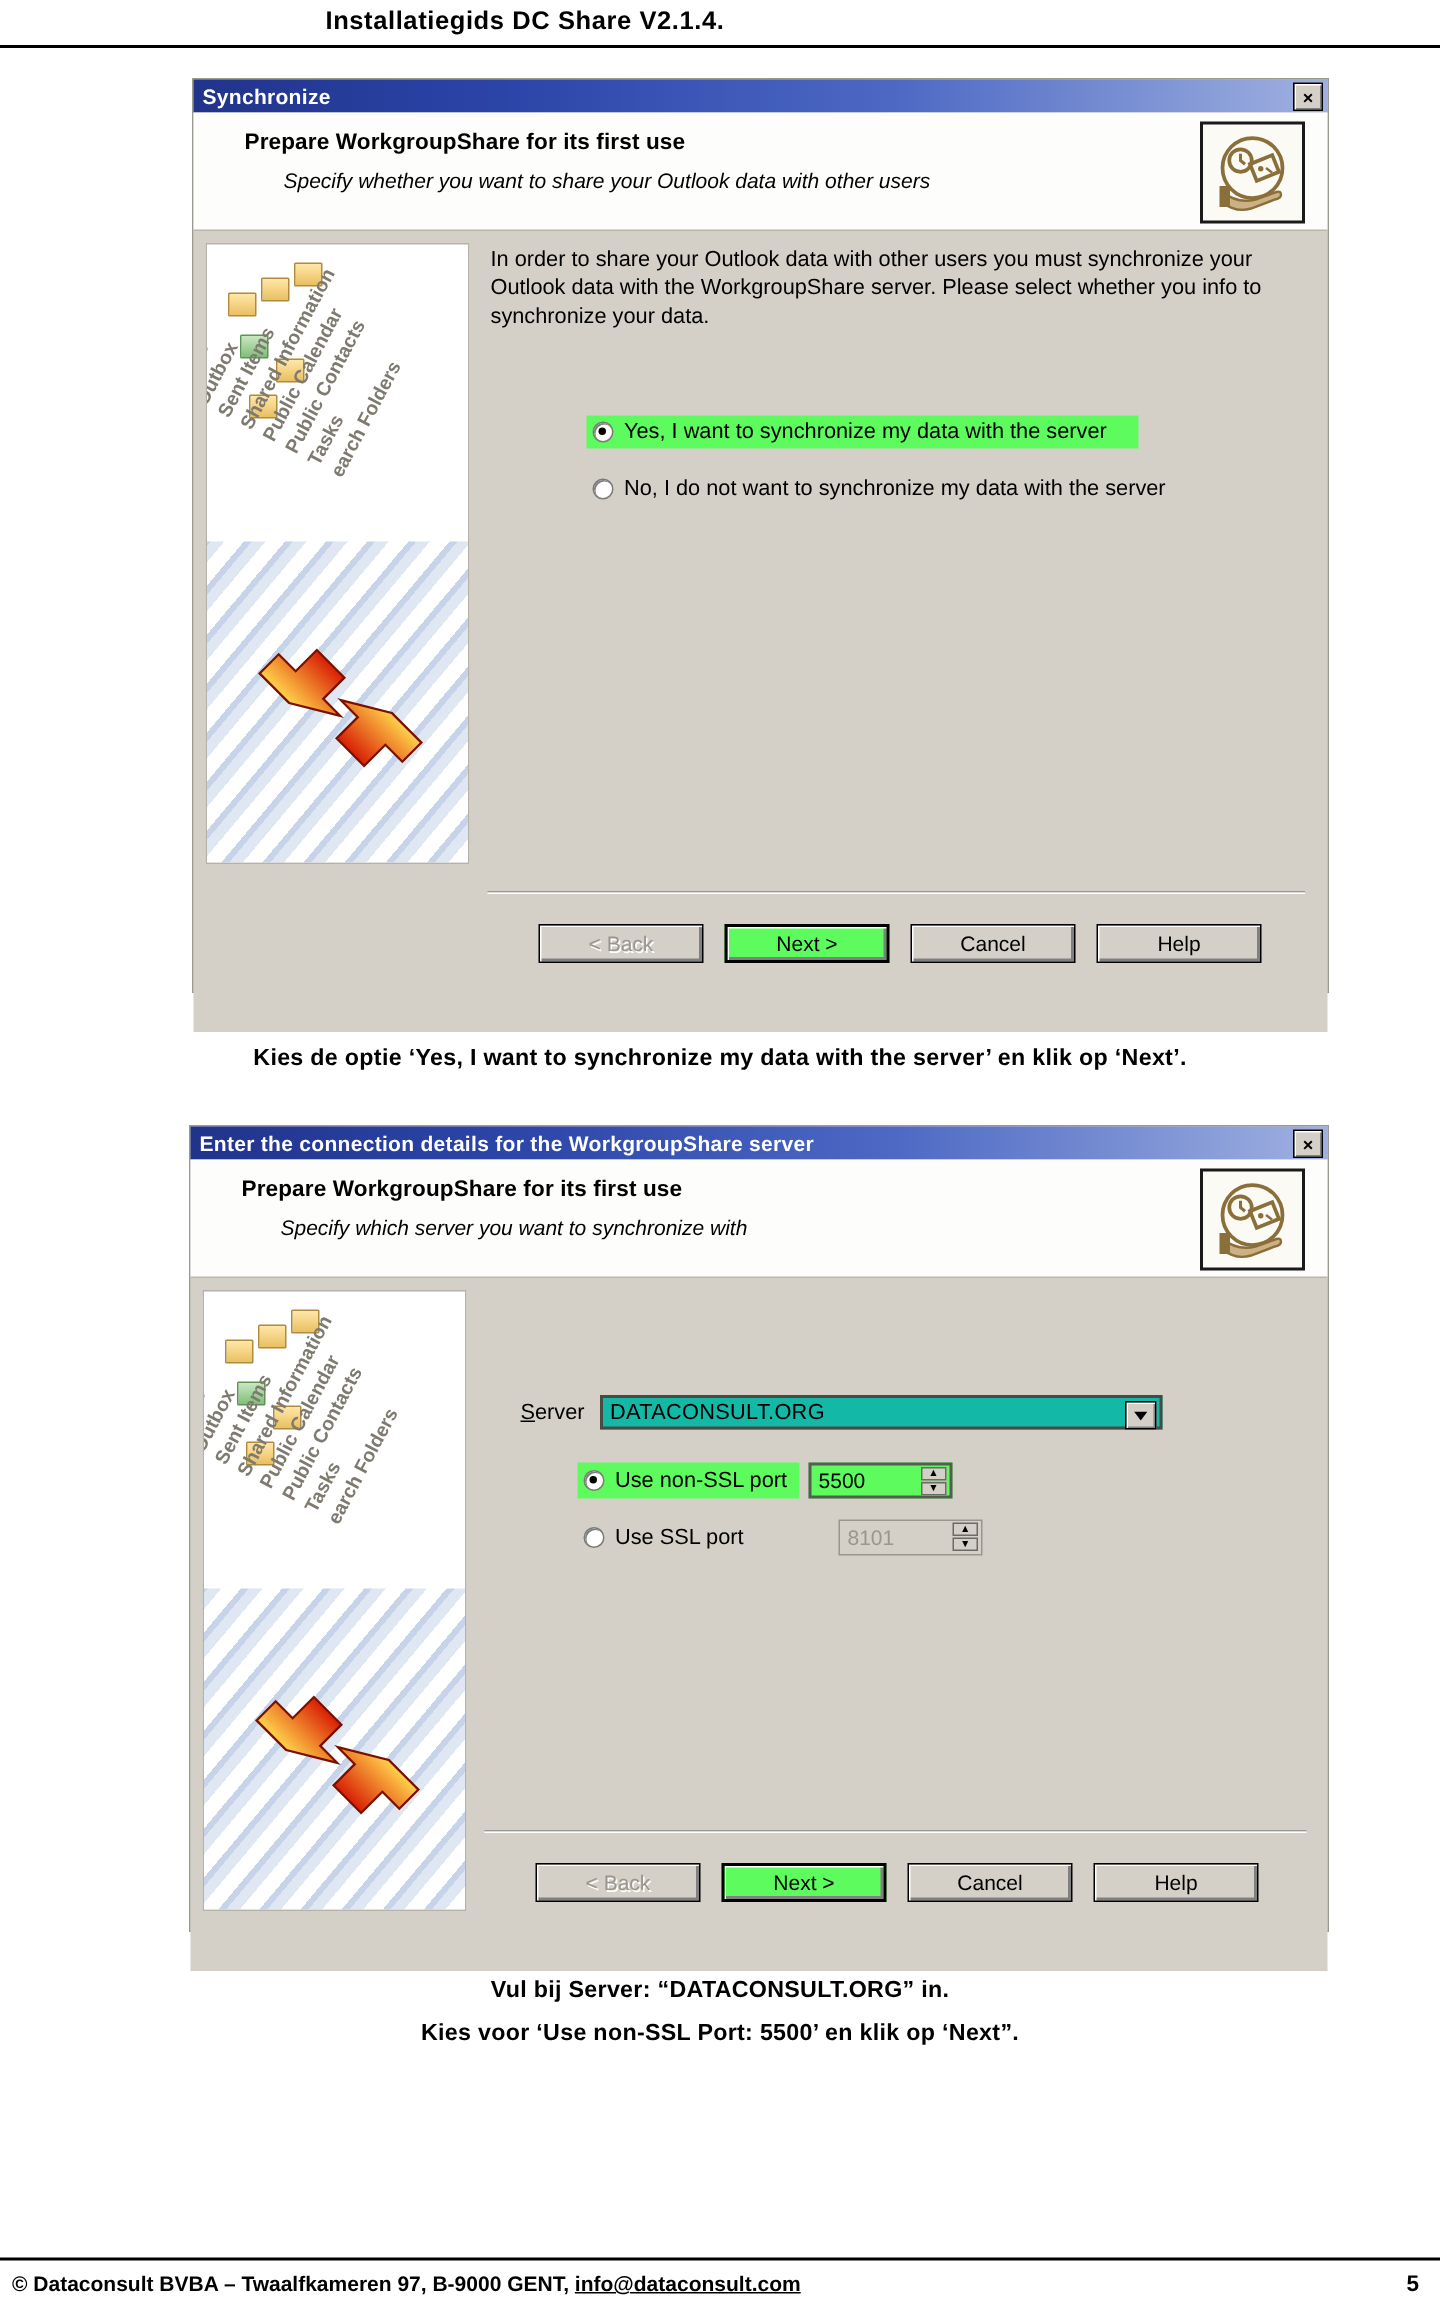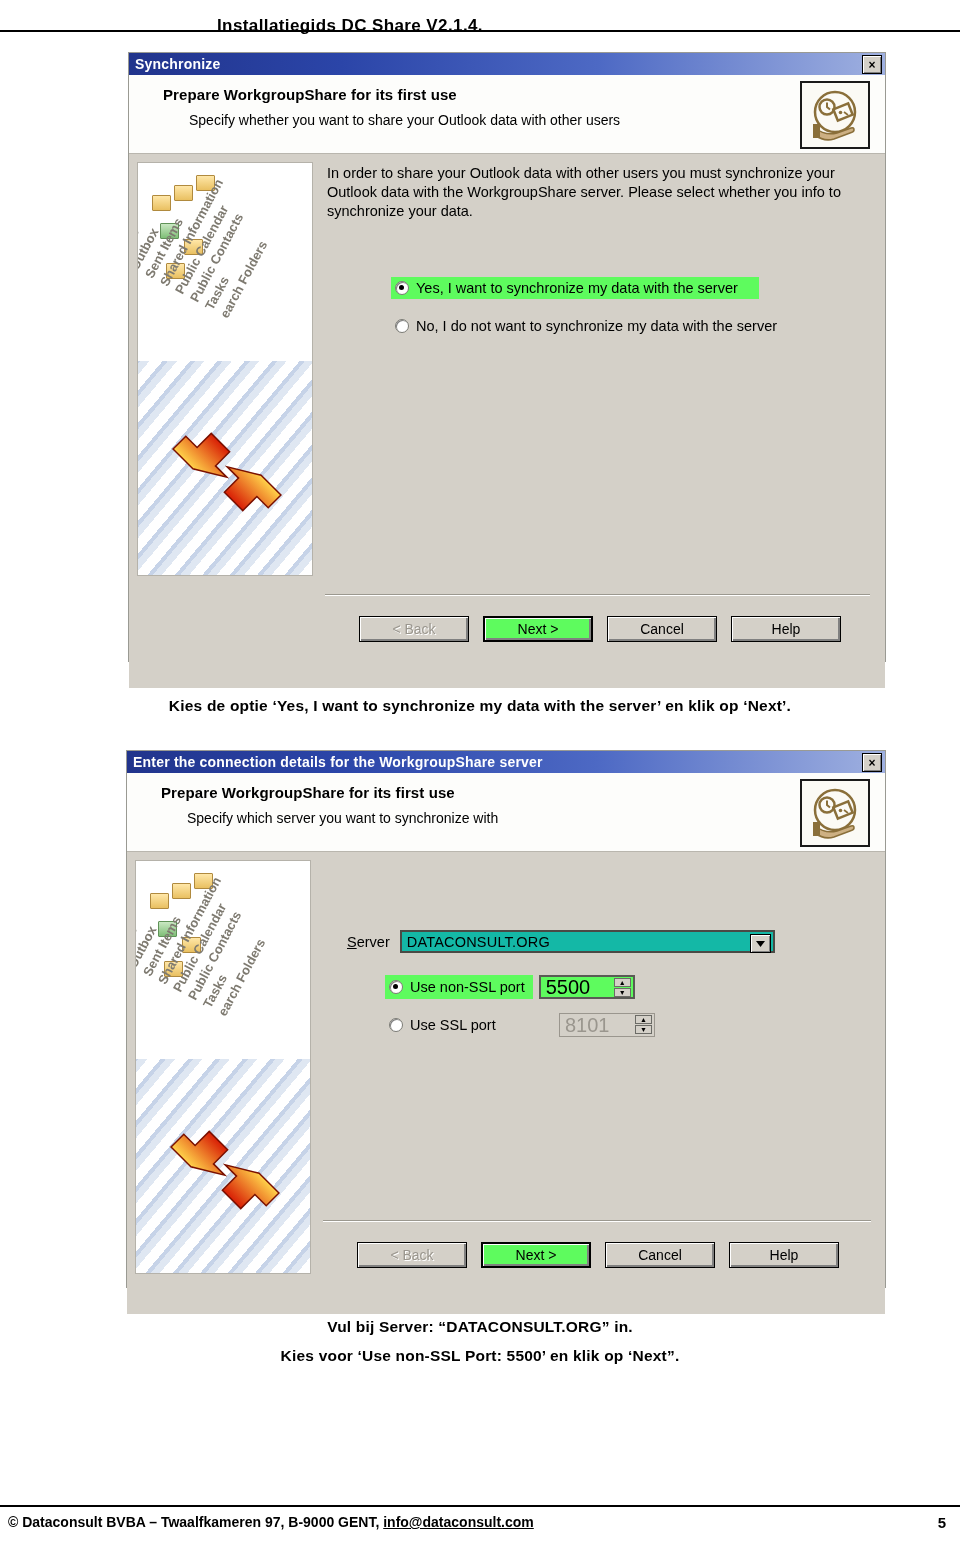--- a/index.html
+++ b/index.html
@@ -4,21 +4,21 @@
 <style>
   html,body{margin:0;padding:0;}
   body{
     width:960px;height:1542px;background:#ffffff;
     font-family:"Liberation Sans", sans-serif;
     color:#000;position:relative;overflow:hidden;
   }
 
   
   .page-header{
-    position:absolute;left:0;top:12px;width:960px;height:36px;
+    position:absolute;left:0;top:0;width:960px;height:36px;
   }
   .page-header .title{
     position:absolute;left:0;top:4px;width:700px;text-align:center;
     font-size:17px;font-weight:bold;letter-spacing:.4px;
   }
   .header-rule{
     position:absolute;left:0;top:30px;width:960px;height:0;
     border-top:2px solid #000;
   }
 
@@ -48,21 +48,21 @@
   
   .banner{
     position:relative;background:#fdfdfb;height:78px;
     border-bottom:1px solid #b9b6ae;
   }
   .banner h2{
     margin:0;position:absolute;left:34px;top:11px;
     font-size:15px;font-weight:bold;letter-spacing:.1px;
   }
   .banner .sub{
-    position:absolute;left:60px;top:37px;font-size:14px;
+    position:absolute;left:60px;top:37px;font-size:14px;font-style:italic;
   }
   .banner-icon{
     position:absolute;right:15px;top:6px;width:66px;height:64px;
     background:#fbfaf5;border:2px solid #1a1a1a;
     display:flex;align-items:center;justify-content:center;
   }
 
   
   .dlg-body{position:relative;background:#d4d0c8;}
   .side-art{
@@ -125,21 +125,21 @@
     position:absolute;right:2px;top:2px;width:19px;height:17px;
     background:#d4d0c8;border:1px solid #000;
     box-shadow:inset 1px 1px 0 #fff, inset -1px -1px 0 #808080;
     display:flex;align-items:center;justify-content:center;
   }
   .spinbox{
     height:24px;border:2px solid #5a5a55;background:#5efb5e;
     display:flex;align-items:center;box-sizing:border-box;position:relative;
   }
   .spinbox.off{background:#d4d0c8;border:1px solid #9a968e;}
-  .spinbox .num{padding-left:5px;font-size:20px;}
+  .spinbox .num{padding-left:5px;font-size:14px;}
   .spinbox.off .num{color:#9a968e;}
   .spin-btns{
     position:absolute;right:2px;top:1px;width:17px;height:19px;
     display:flex;flex-direction:column;justify-content:space-between;
   }
   .spin-btns div{
     height:9px;background:#d4d0c8;border:1px solid #6b6b66;
     display:flex;align-items:center;justify-content:center;
     font-size:7px;line-height:1;box-sizing:border-box;
   }

